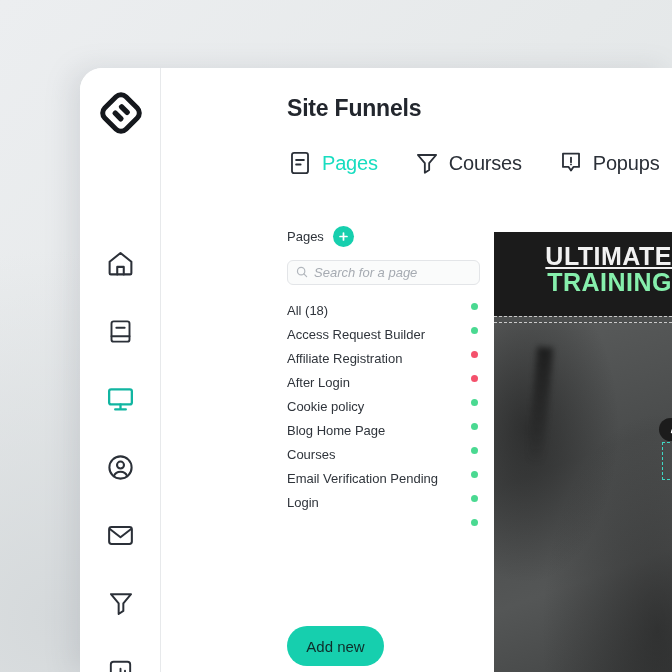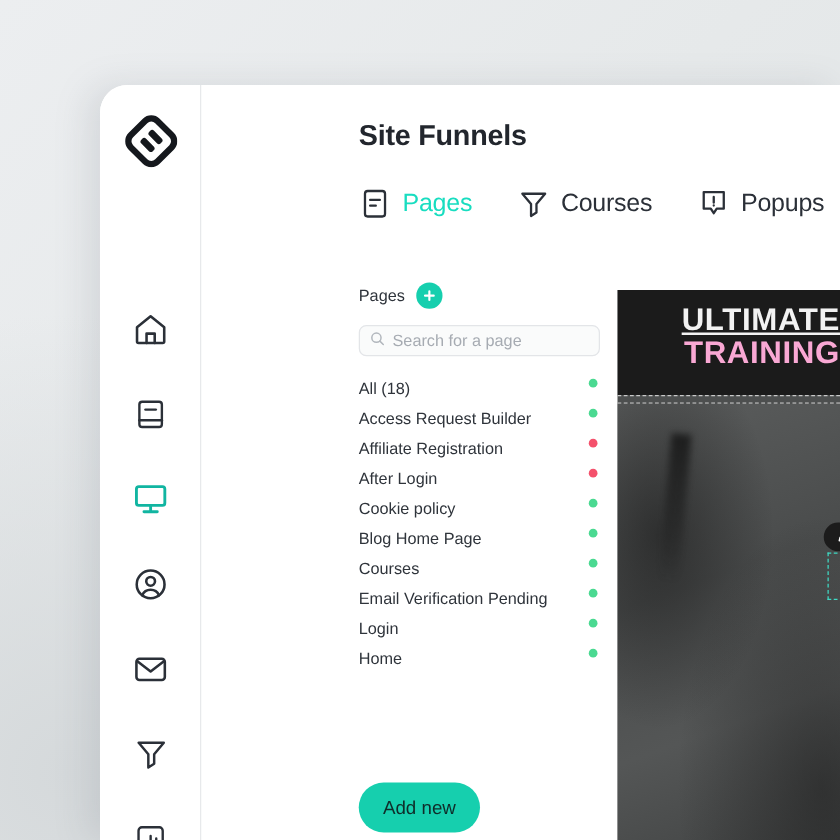--- a/index.html
+++ b/index.html
@@ -66,21 +66,21 @@
   #plusbtn{
     width:21px;height:21px;border-radius:50%;background:#16cfae;
     display:flex;align-items:center;justify-content:center;
     color:#fff;font-size:14px;line-height:1;font-weight:400;
   }
   #search{
     margin-top:13px;width:193px;height:25px;box-sizing:border-box;
     border:1px solid #e3e5e8;border-radius:6px;background:#fafbfb;
     display:flex;align-items:center;gap:6px;padding:0 8px;
   }
-  #search .ph{font-size:13px;color:#a6abb2;}
+  #search .ph{font-size:13px;color:#a6abb2;font-style:italic;}
   #plist{margin-top:13px;position:relative;}
   .prow{
     height:24px;display:flex;align-items:center;
     font-size:13px;color:#2f343b;white-space:nowrap;
   }
   #dots{position:absolute;left:184px;top:5px;width:10px;}
   .dot{width:7px;height:7px;border-radius:50%;margin-bottom:17px;}
   #addnew{
     position:absolute;left:126px;top:558px;
     width:97px;height:40px;border-radius:20px;background:#16cfae;
@@ -94,21 +94,21 @@
   }
   #pvHeader{
     position:absolute;left:0;top:0;right:0;height:84px;background:#1b1b1b;
   }
   #pvHeadline{
     position:absolute;right:0;top:12px;text-align:right;
     font-family:"Liberation Sans", sans-serif;
     font-weight:700;line-height:1.03;letter-spacing:.5px;
   }
   #pvHeadline .l1{font-size:25px;color:#f2f2f2;display:block;text-decoration:underline;}
-  #pvHeadline .l2{font-size:25px;color:#f9a8d4;display:block;}
+  #pvHeadline .l2{font-size:25px;color:#86efac;display:block;}
   #dash1{
     position:absolute;left:0;right:0;top:84px;height:0;
     border-top:1px dashed #c9c9c9;
   }
   #dash2{
     position:absolute;left:0;right:0;top:90px;height:0;
     border-top:1px dashed #c9c9c9;
   }
   #photo{
     position:absolute;left:0;right:0;top:91px;bottom:0;
@@ -302,23 +302,20 @@
           </div>
         <div class="prow">
             <span>Courses</span>
           </div>
         <div class="prow">
             <span>Email Verification Pending</span>
           </div>
         <div class="prow">
             <span>Login</span>
           </div>
-        <div class="prow">
-            <span>Home</span>
-          </div>
 
         <div id="dots">
           <div class="dot" style="background:#4ad991"></div>
           <div class="dot" style="background:#4ad991"></div>
           <div class="dot" style="background:#f4516c"></div>
           <div class="dot" style="background:#f4516c"></div>
           <div class="dot" style="background:#4ad991"></div>
           <div class="dot" style="background:#4ad991"></div>
           <div class="dot" style="background:#4ad991"></div>
           <div class="dot" style="background:#4ad991"></div>

